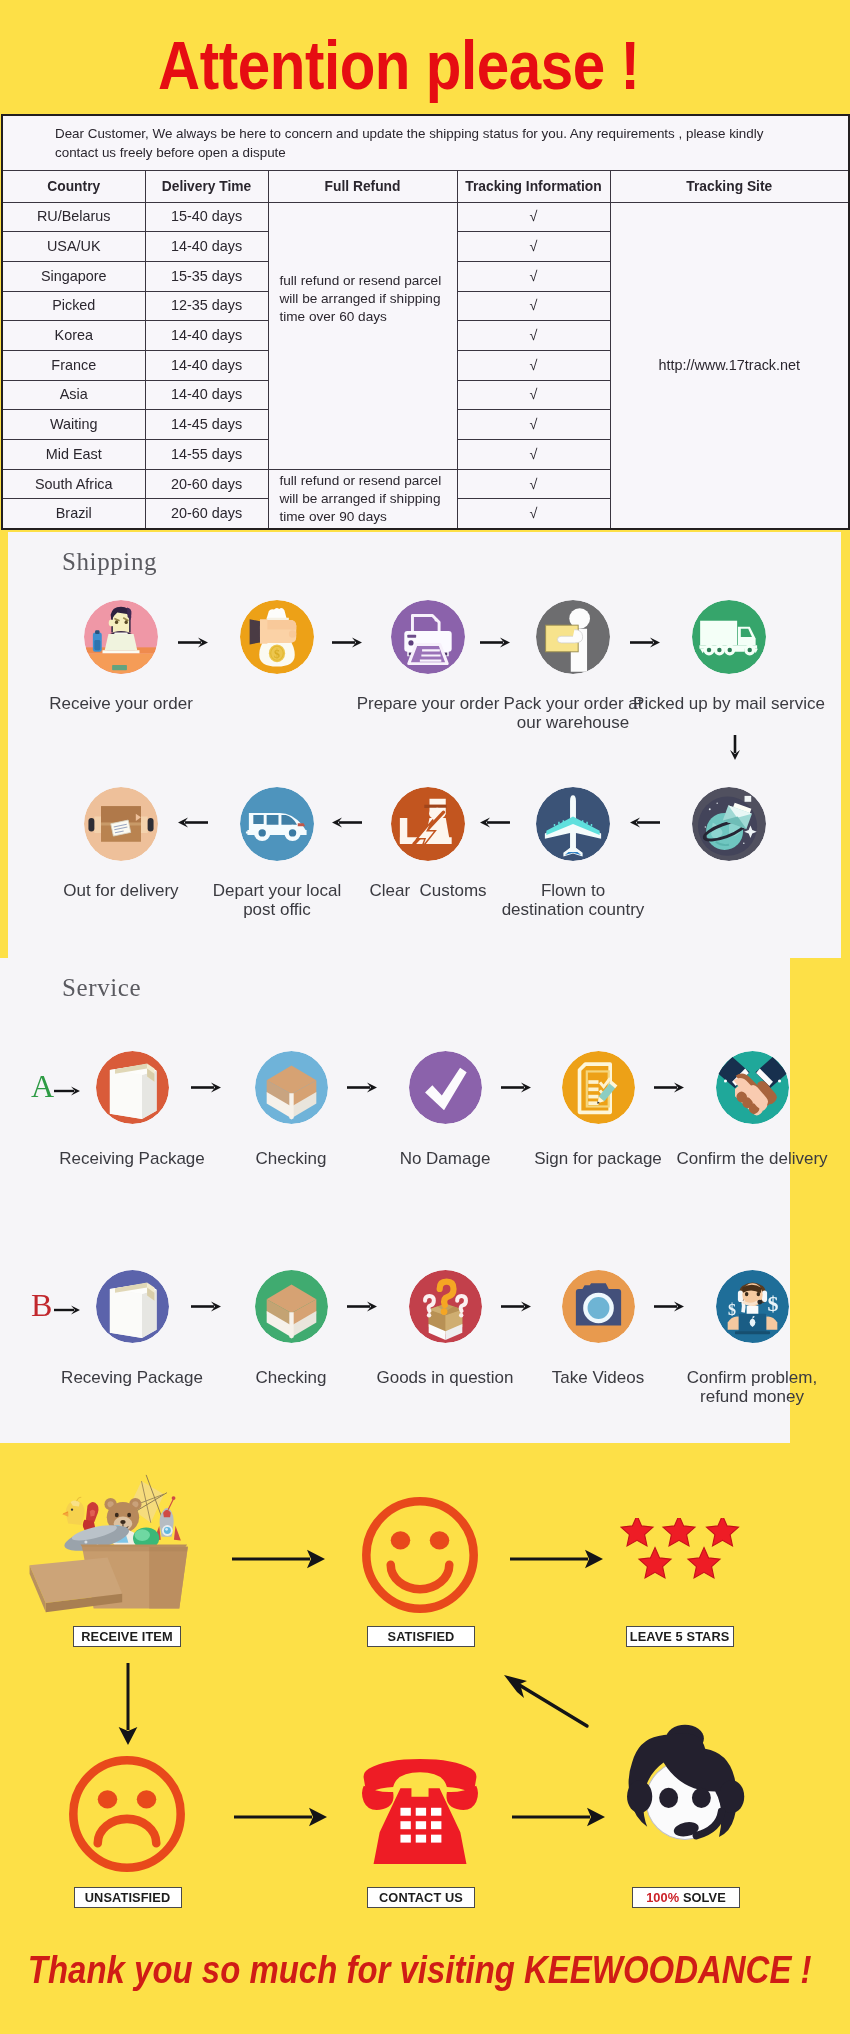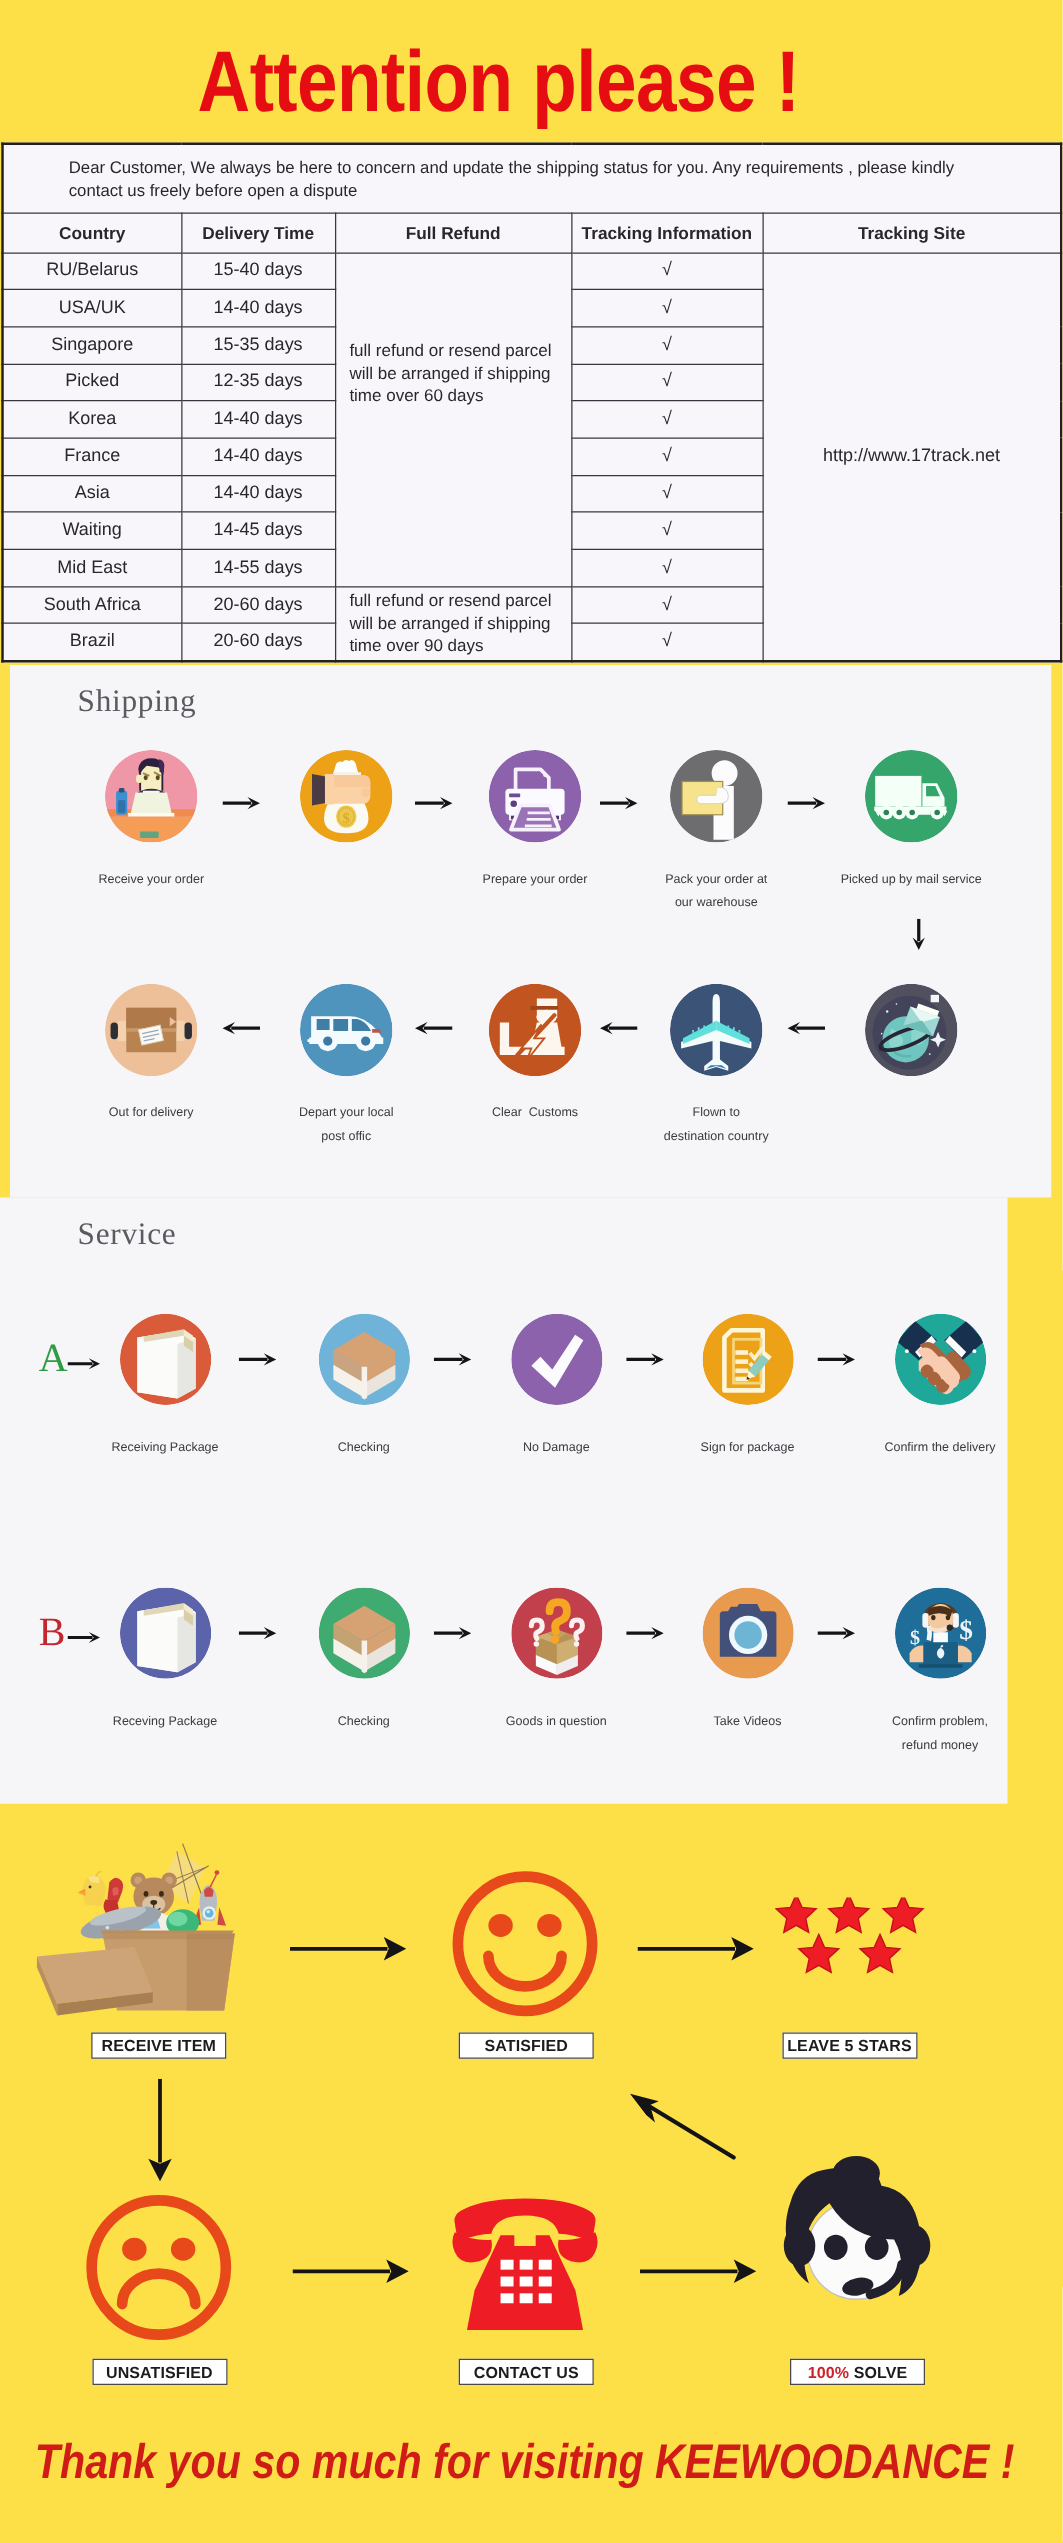--- a/index.html
+++ b/index.html
@@ -27,21 +27,21 @@
   table.info td.refund{font-size:13.6px;line-height:18.2px;text-align:left;padding:0 2px 0 11px;vertical-align:middle;white-space:pre-line;}
   table.info td.refund.r1{vertical-align:top;padding-top:69px;}
   .tick{font-size:15px;}
   .site{font-size:13.3px;}
 
   
   .panel{position:absolute;left:8px;width:833px;background:#f6f5f8;}
   .sec-head{position:absolute;color:#5a5a60;font-family:"Liberation Serif",serif;
     font-size:25px;letter-spacing:0.6px;}
   .circ{position:absolute;border-radius:50%;overflow:hidden;}
-  .cap{position:absolute;font-size:10px;color:#3a3a40;line-height:19px;white-space:pre;
+  .cap{position:absolute;font-size:17px;color:#3a3a40;line-height:19px;white-space:pre;
      font-family:"Liberation Sans",sans-serif;text-align:center;}
   .arw{position:absolute;}
   .arw svg{display:block;}
 
   
   .boxlbl{position:absolute;border:1.4px solid #4a4a4a;background:#fff;
     font-size:12.8px;font-weight:bold;color:#1c1c1c;text-align:center;
     letter-spacing:0.1px;line-height:18px;display:flex;align-items:center;justify-content:center;}
   .thanks{position:absolute;left:0;top:1948px;width:850px;text-align:center;
     color:#cf1c16;font-size:39px;font-style:italic;font-weight:bold;white-space:nowrap;
@@ -357,21 +357,21 @@
         </svg>
       </div>
       <div class="arw" style="left: 721px; top: 203px;">
         <svg width="12" height="25" viewBox="0 0 12 25">
           <path d="M4.7 0h2.6v18h-2.6z" fill="#141417"></path>
           <path d="M1.0499999999999998 15 L6 25 L10.95 15 L6 19z" fill="#141417"></path>
         </svg>
       </div>
     </div>
 
-  <div class="panel" id="svc-panel" style="top:958px;height:485px;left:0;width:790px;padding-left:16px;">
+  <div class="panel" id="svc-panel" style="top:958px;height:485px;left:0;width:790px;">
     <div class="sec-head" style="left:62px;top:16px;">Service</div>
   <div class="circ" style="left: 95.5px; top: 92.5px; width: 73px; height: 73px;"><svg width="73" height="73" viewBox="0 0 100 100">
 <circle cx="50" cy="50" r="50" fill="#d95b39"></circle>
 <path d="M19 26 L69 18 L83 27 L83 82 L63 93 L19 86z" fill="#f6f5f2"></path>
 <path d="M19 26 L63 33 L63 93 L19 86z" fill="#fbfbf9"></path>
 <path d="M63 33 L83 27 L83 82 L63 93z" fill="#e6e6e2"></path>
 <path d="M19 26 L69 18 L83 27 L63 33z" fill="#fdfdfb"></path>
 <path d="M26 25 L70 17 L70 24 L26 31z" fill="#e0d7b6"></path>
 <path d="M70 17 L80 24 L80 42 L70 35z" fill="#f2ebcf"></path>
 <path d="M70 24 L80 31 L80 42 L70 35z" fill="#d9ceaa"></path>

